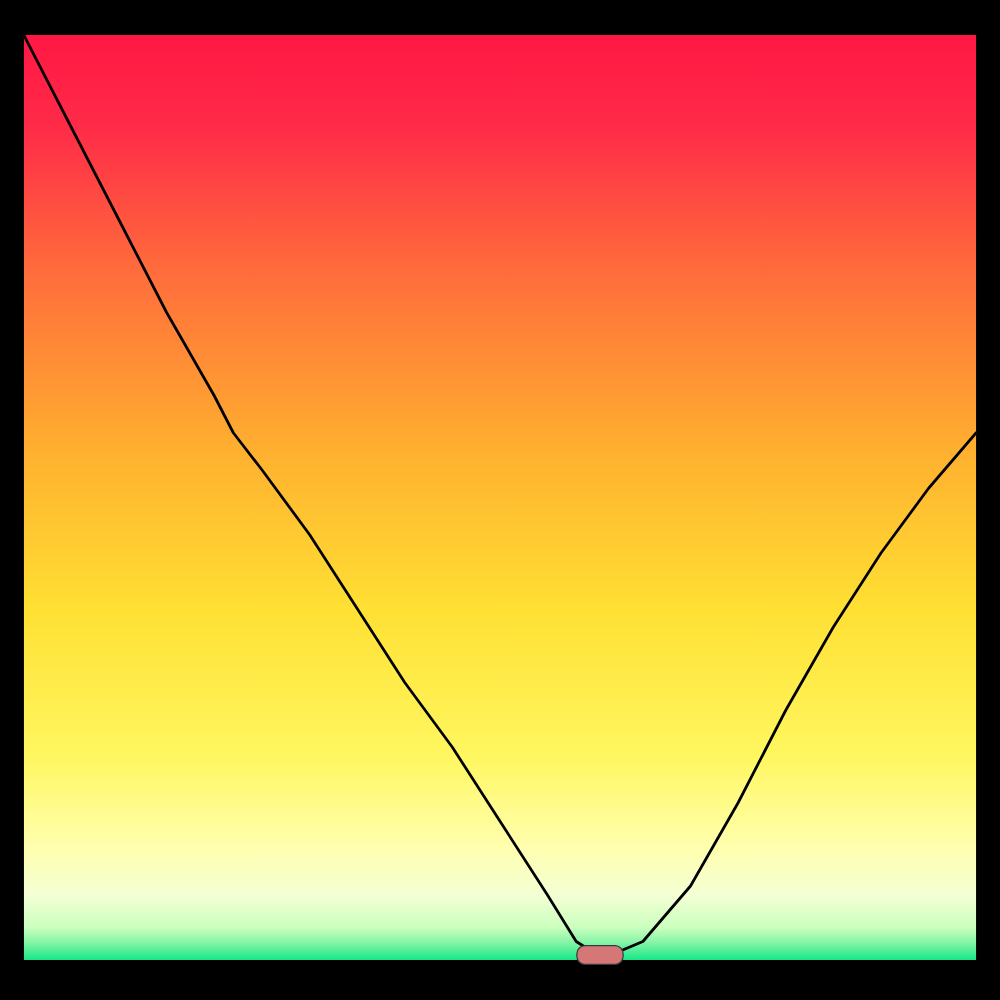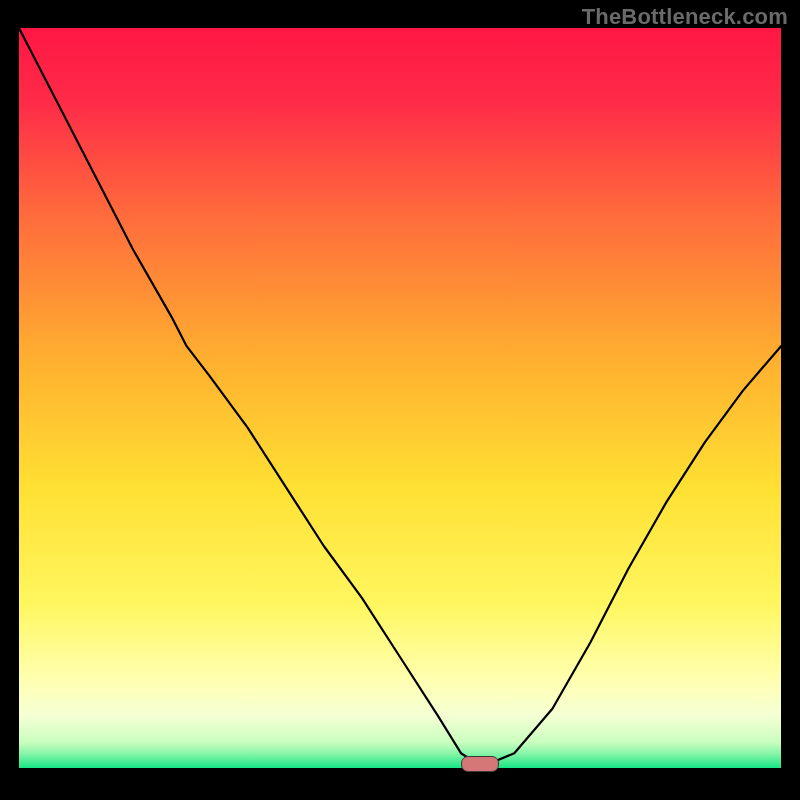--- a/index.html
+++ b/index.html
@@ -47,21 +47,20 @@
     background: #d57777;
     border: 1.5px solid #3a3a3a;
     z-index: 4;
     transform: translate(-50%, -50%);
   }
 </style>
 </head>
 <body>
 <div class="wrap">
 
-  <div class="watermark">TheBottleneck.com</div>
 
   <div class="plot">
     <svg viewBox="0 0 762 740" preserveAspectRatio="none">
       <defs>
         <linearGradient id="bg-grad" x1="0" y1="0" x2="0" y2="1">
           <stop offset="0%" stop-color="#ff1744"></stop>
           <stop offset="10%" stop-color="#ff2b48"></stop>
           <stop offset="25%" stop-color="#ff6a3c"></stop>
           <stop offset="45%" stop-color="#ffb02f"></stop>
           <stop offset="62%" stop-color="#ffe033"></stop>

